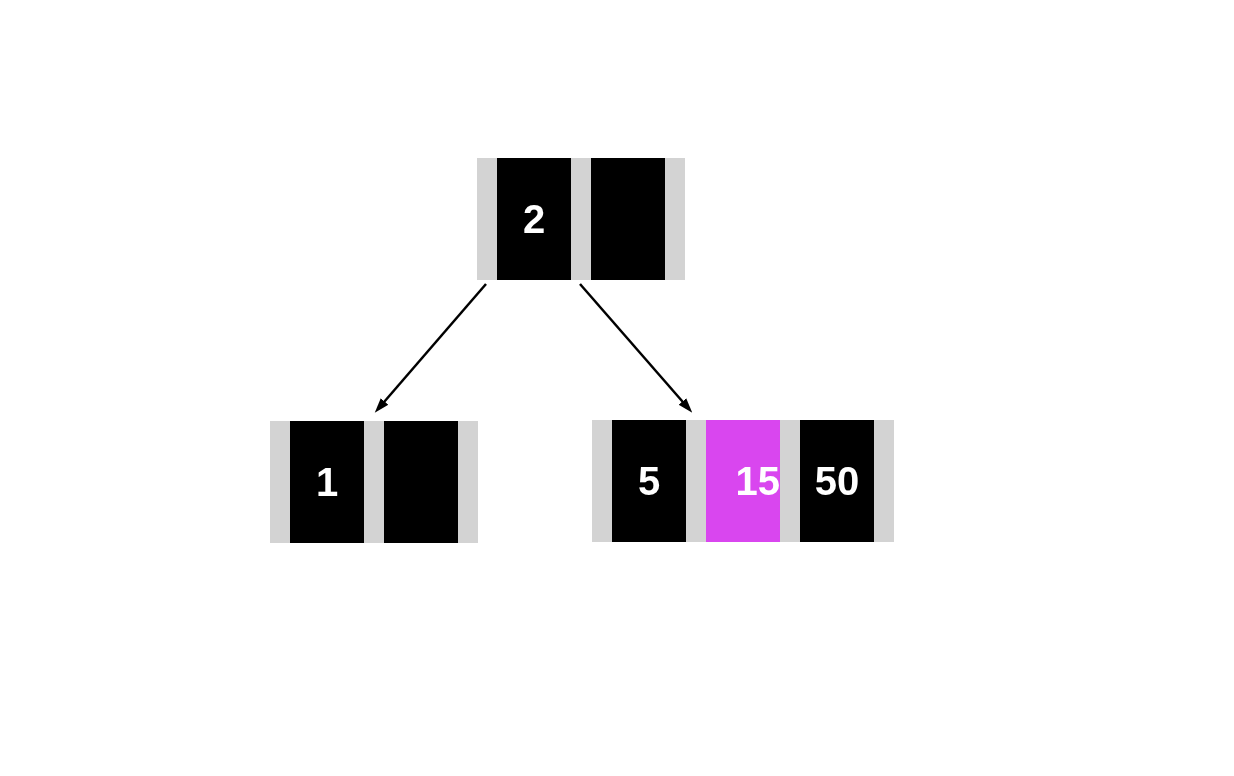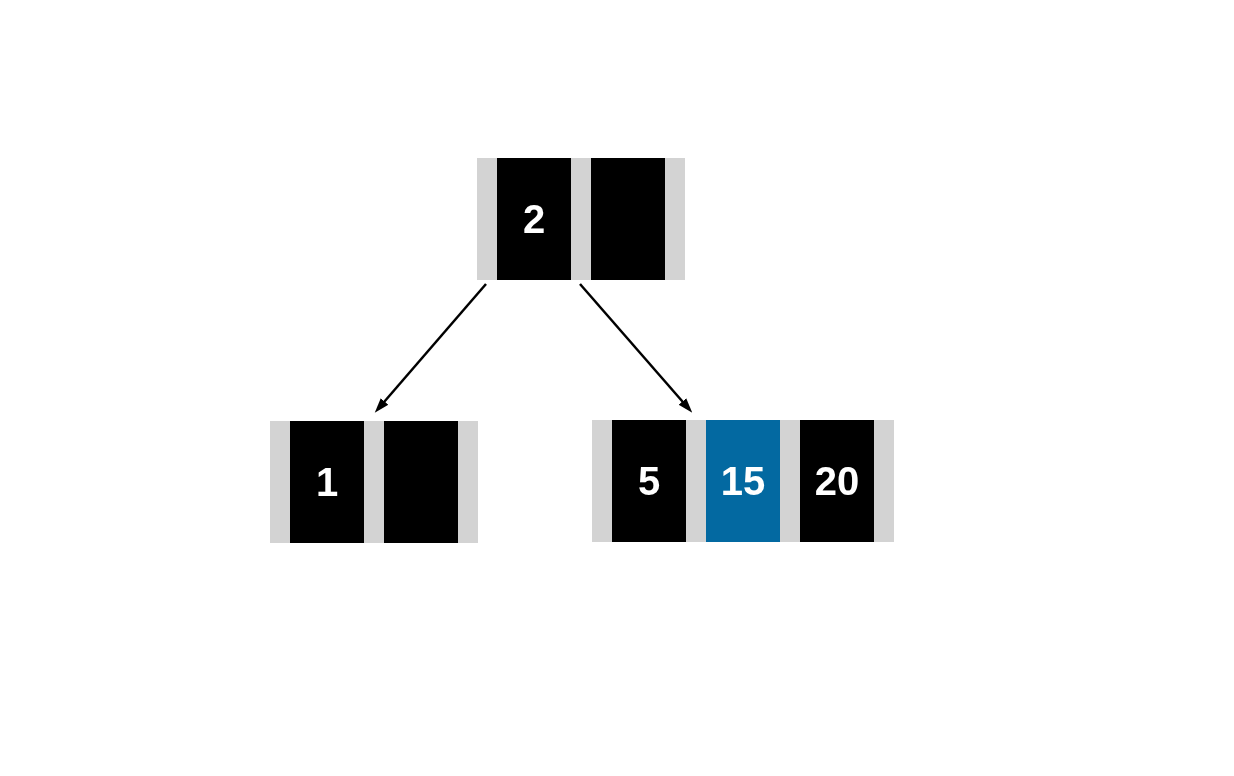--- a/index.html
+++ b/index.html
@@ -43,21 +43,22 @@
   .node-right { left: 592px; top: 420px; }
   .cell {
     width: 74px;
     height: 122px;
     background: #000000;
     display: flex;
     align-items: center;
     justify-content: center;
   }
   .cell--highlight {
-    background: #0369a1;
+    background: #d946ef;
+    justify-content: flex-end;
   }
   .cell-value {
     color: #ffffff;
     font-size: 40px;
     font-weight: 700;
     line-height: 1;
     user-select: none;
   }
 </style>
 </head>
@@ -94,17 +95,17 @@
   </div>
 
   <div class="node node-right">
     <div class="cell">
       <span class="cell-value">5</span>
     </div>
     <div class="cell cell--highlight">
       <span class="cell-value">15</span>
     </div>
     <div class="cell">
-      <span class="cell-value">20</span>
+      <span class="cell-value">50</span>
     </div>
   </div>
 
 </div>
 
 </body></html>

